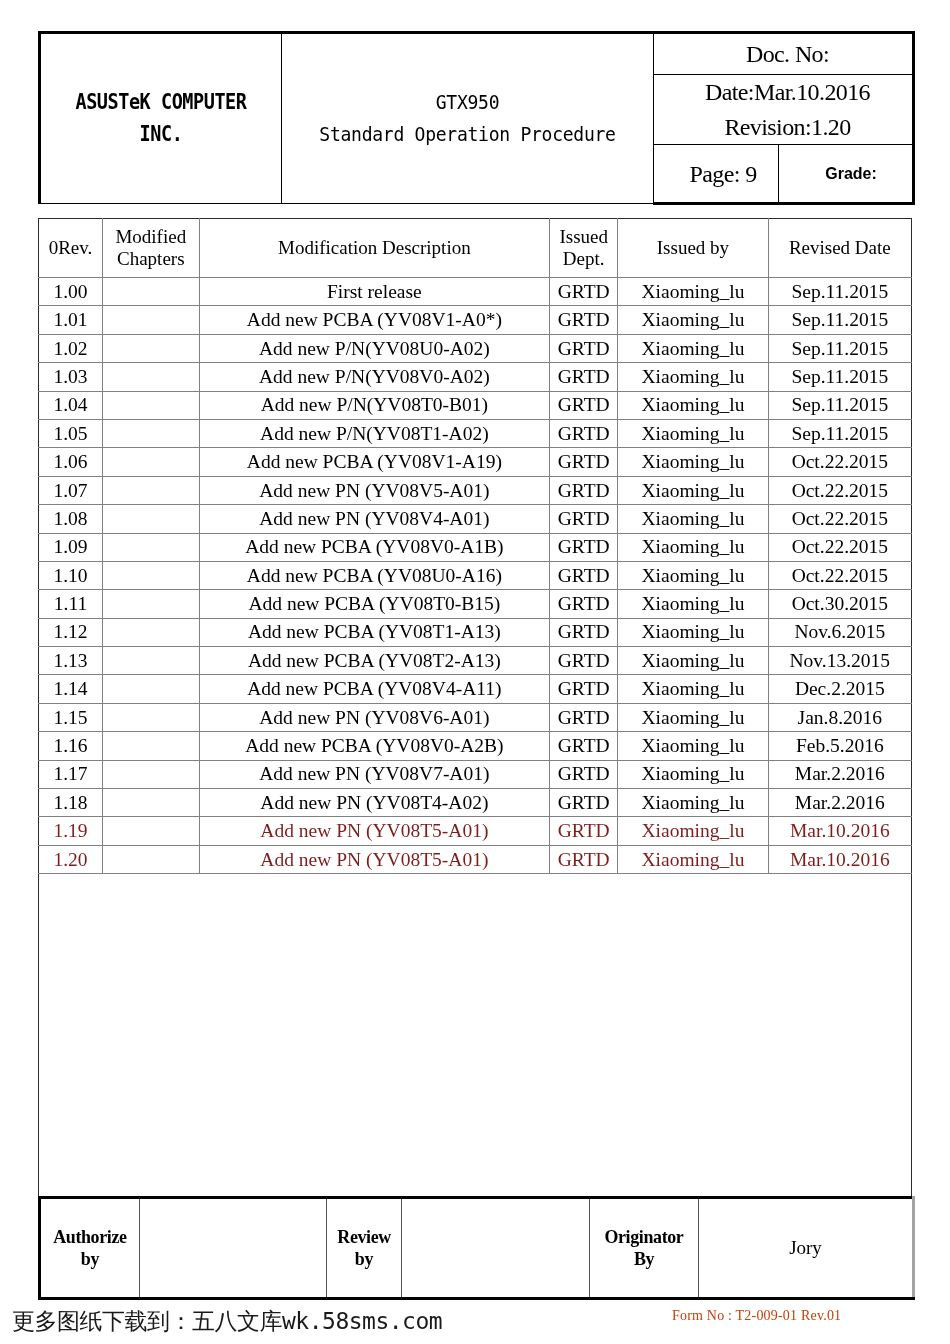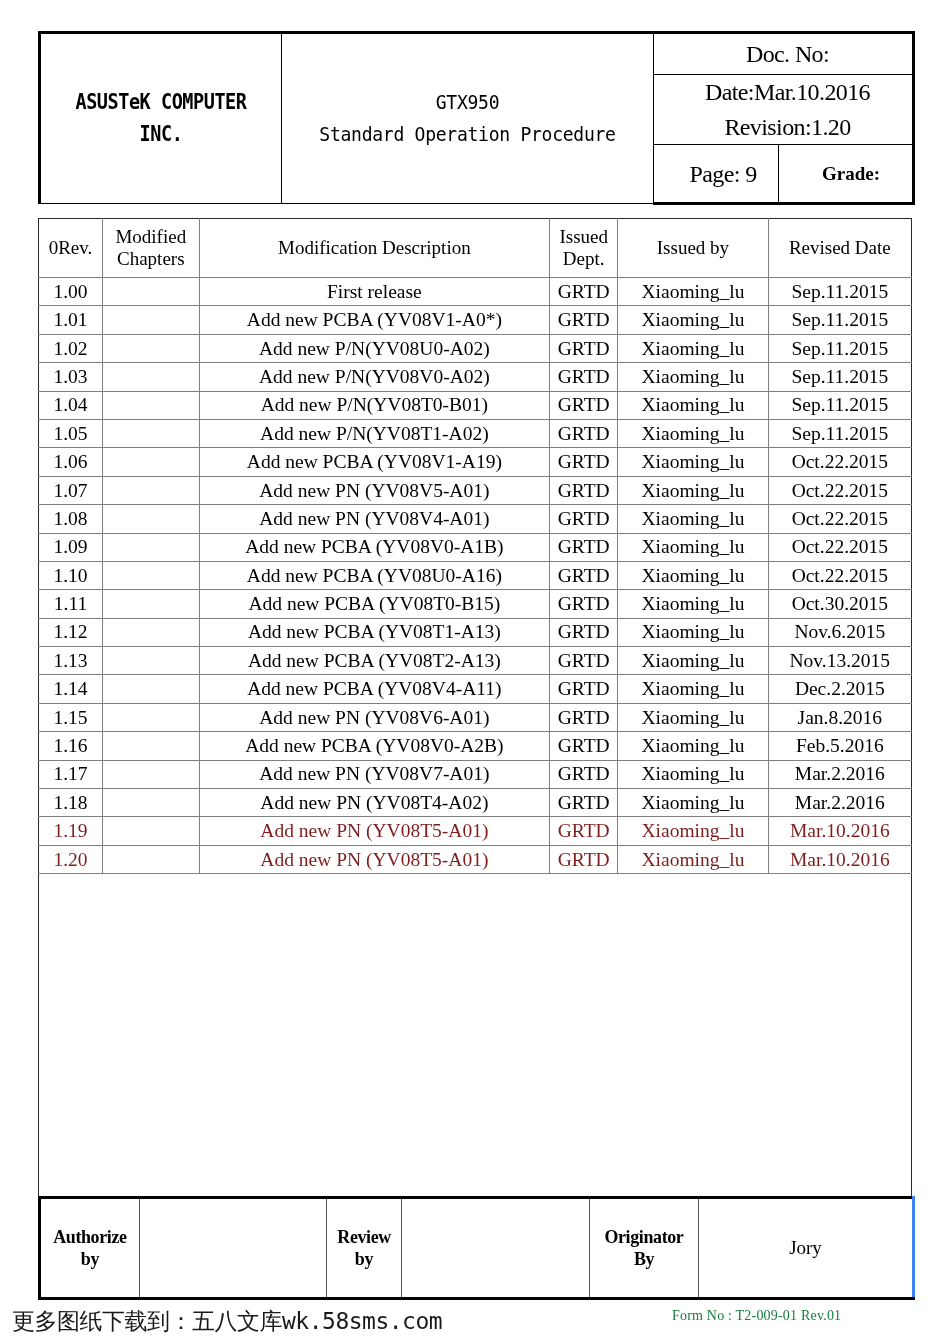--- a/index.html
+++ b/index.html
@@ -57,22 +57,22 @@
     font-family: Liberation Serif, serif;
     font-size: 24px;
     line-height: 1.42;
     letter-spacing: -0.6px;
   }
   .meta-cell-pad { padding-left: 14px !important; }
   .grade-cell {
     text-align: left;
     padding-left: 11px !important;
     font-weight: bold;
-    font-size: 19px;
-    font-family: Liberation Serif, serif;
+    font-size: 16px;
+    font-family: Liberation Sans, sans-serif;
   }
 
   
   .rev-table {
     position: absolute;
     left: 38px;
     top: 218px;
     width: 874px;
     border-collapse: collapse;
     table-layout: fixed;
@@ -127,21 +127,21 @@
   }
   .signoff td {
     border: 1px solid #555555;
     border-top: 3px solid #000000;
     border-bottom: 3px solid #000000;
     padding: 0 3px;
     text-align: center;
     vertical-align: middle;
   }
   .signoff td.first { border-left: 3px solid #000000; }
-  .signoff td.last  { border-right: 3px solid #3b82f6; }
+  .signoff td.last  { border-right: 3px solid #a3a3a3; }
   .sign-label {
     font-weight: bold;
     font-size: 19.5px;
     line-height: 1.12;
     letter-spacing: -0.4px;
     transform: scaleX(0.92);
     display: inline-block;
   }
   .sign-value {
     font-size: 19px;
@@ -158,21 +158,21 @@
     color: #1a1a1a;
     letter-spacing: -0.5px;
     white-space: nowrap;
   }
   .form-no {
     position: absolute;
     left: 672px;
     top: 1308px;
     font-size: 14px;
     font-family: "Liberation Serif", "DejaVu Serif", serif;
-    color: #15803d;
+    color: #c2410c;
     white-space: nowrap;
     letter-spacing: 0.2px;
   }
 </style>
 </head>
 <body>
 
 <table class="doc-header">
   <colgroup>
     <col style="width:242px">

